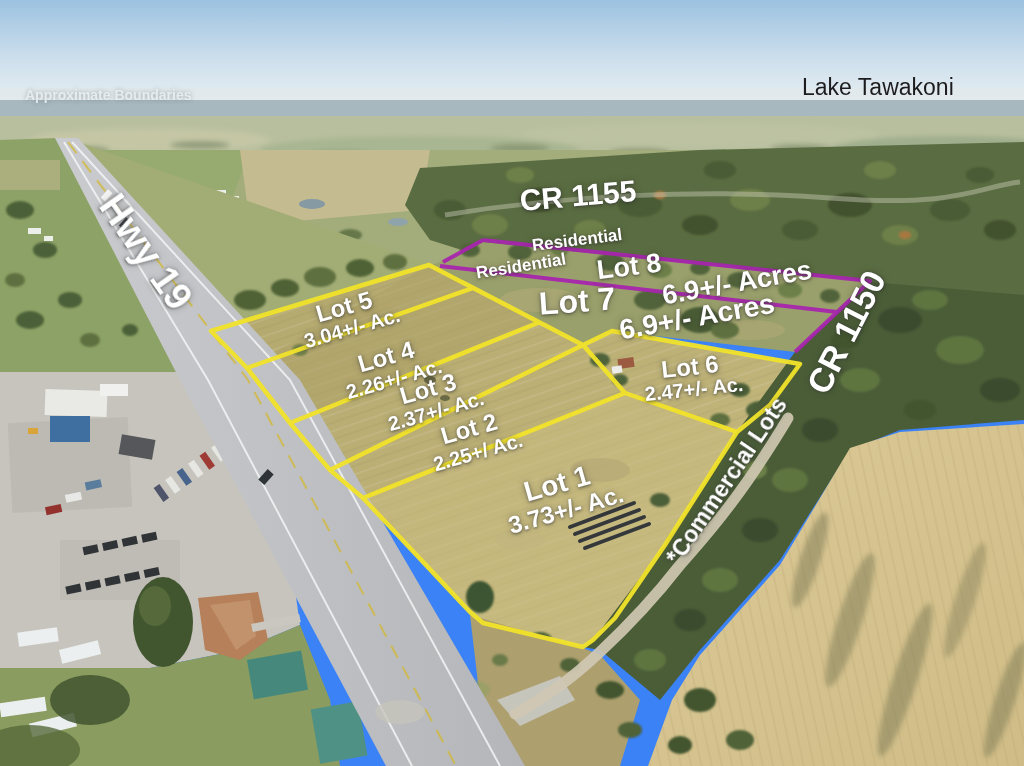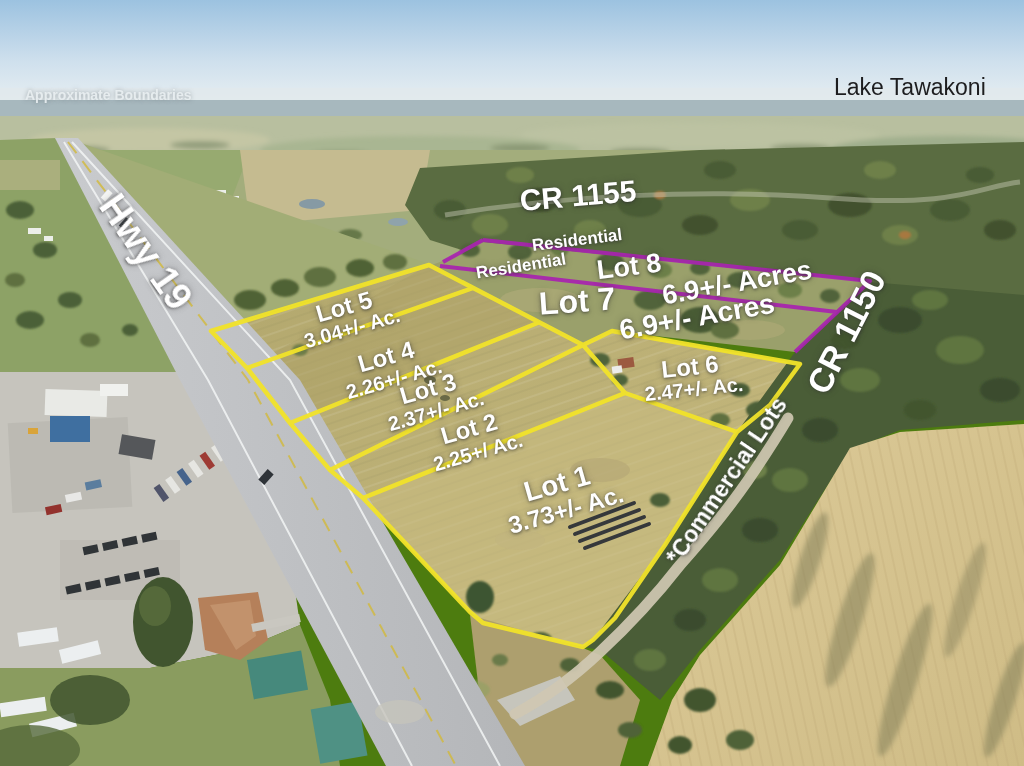--- a/index.html
+++ b/index.html
@@ -1,18 +1,18 @@
 <!DOCTYPE html>
 <html><head>
 <meta charset="utf-8">
 <style>
   html,body{margin:0;padding:0;background:#222;}
   .stage{
     position:relative;width:1024px;height:766px;overflow:hidden;
-    font-family:"Liberation Sans",sans-serif;background:#4d7c0f;
+    font-family:"Liberation Sans",sans-serif;background:#3b82f6;
   }
   .stage svg{position:absolute;left:0;top:0;}
   .lbl{
     position:absolute;color:#fff;font-weight:600;white-space:nowrap;
     text-shadow:0 1px 3px rgba(45,45,45,.65),0 0 7px rgba(60,60,60,.4);
     transform:translate(-50%,-50%);line-height:1;
   }
   .lbl.corner{transform:none;}
   .lbl.dark{color:#1d1d1f;text-shadow:none;font-weight:500;}
   .lbl.faint{color:rgba(235,240,242,.88);text-shadow:0 0 4px rgba(90,100,105,.5);font-weight:600;}
@@ -344,21 +344,21 @@
     <path d="M290,423 L540,322"></path>
     <path d="M330,470 L583,345"></path>
     <path d="M363,498 L625,393"></path>
     <path d="M583,345 L625,393"></path>
     <path d="M625,393 L737,432"></path>
   </g>
 </svg>
 
   <div class="lbl corner faint" style="left:25px;top:88px;font-size:14px;">Approximate Boundaries</div>
 
-  <div class="lbl corner dark" style="left:802px;top:76px;font-size:23px;margin-left:32px;">Lake Tawakoni</div>
+  <div class="lbl corner dark" style="left:802px;top:76px;font-size:23px;">Lake Tawakoni</div>
 
   <div class="lbl" style="left:578px;top:196px;font-size:30px;transform:translate(-50%,-50%) rotate(-5deg);">CR 1155</div>
 
   <div class="lbl" style="left:146px;top:252px;font-size:38px;transform:translate(-50%,-50%) rotate(55deg);">Hwy 19</div>
 
   <div class="lbl" style="left:846px;top:332px;font-size:34px;transform:translate(-50%,-50%) rotate(-63deg);">CR 1150</div>
 
   <div class="lbl" style="left:577px;top:240px;font-size:17px;transform:translate(-50%,-50%) rotate(-7deg);">Residential</div>
 
   <div class="lbl" style="left:521px;top:266px;font-size:17px;transform:translate(-50%,-50%) rotate(-9deg);">Residential</div>

